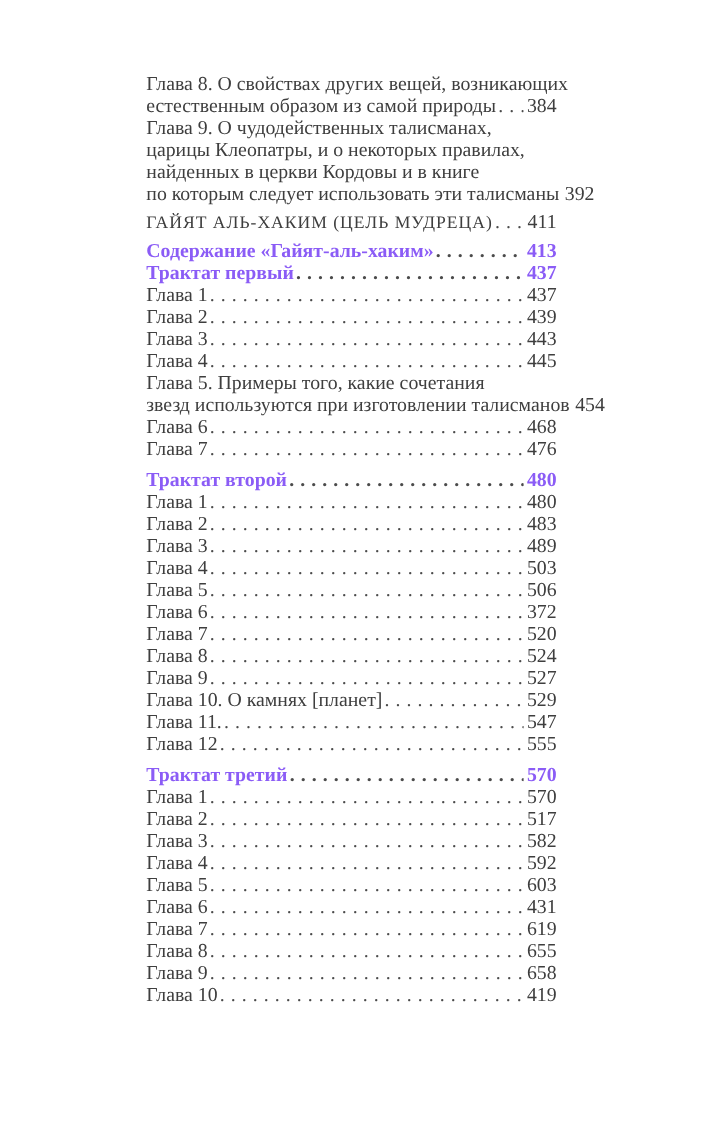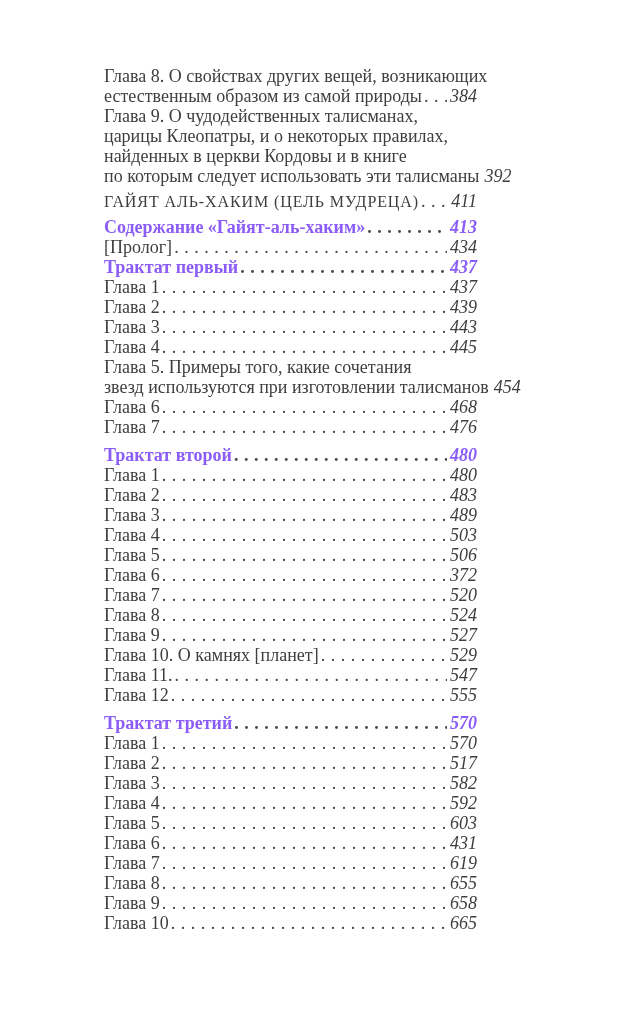--- a/index.html
+++ b/index.html
@@ -13,20 +13,21 @@
     overflow: hidden;
     font-family: "Liberation Serif", "DejaVu Serif", serif;
     color: #3e3e3e;
   }
   .page-sheet {
     box-sizing: border-box;
     width: 553px;
     height: 1030px;
     padding: 66px 76px 0 104px;
     background: #ffffff;
+    margin-left: 29px;
   }
   .toc-list {
     font-size: 18px;
     line-height: 20px;
   }
   .entry { margin: 0; }
   .entry.gap-sm { margin-top: 5px; }
   .entry.gap-md { margin-top: 8px; }
   .entry.bold .label,
   .entry.bold .line { font-weight: bold; color: #8b5cf6; }
@@ -53,21 +54,20 @@
     color: #4a4a4a;
   }
   .dots::after {
     content: " . . . . . . . . . . . . . . . . . . . . . . . . . . . . . . . . . . . . . . . . . . . . . . . . . . . . . . . . . . . . . . . . . . . . . . . . . . . . . . . .";
     word-spacing: 1px;
   }
   .page-num {
     flex: 0 0 auto;
     padding-left: 3px;
     text-align: right;
-    font-style: italic;
   }
 </style>
 </head>
 <body>
 
 <div class="page-sheet">
   <div class="toc-list">
       <div class="entry chapter">
         <div class="line wrap">Глава 8. О свойствах других вещей, возникающих</div>
         <div class="line last">
@@ -93,27 +93,20 @@
           <span class="page-num">411</span>
         </div>
       </div>
       <div class="entry bold gap-sm">
         <div class="line last">
           <span class="label">Содержание «Гайят-аль-хаким»</span>
           <span class="dots"></span>
           <span class="page-num">413</span>
         </div>
       </div>
-      <div class="entry chapter">
-        <div class="line last">
-          <span class="label">[Пролог]</span>
-          <span class="dots"></span>
-          <span class="page-num">434</span>
-        </div>
-      </div>
       <div class="entry bold">
         <div class="line last">
           <span class="label">Трактат первый</span>
           <span class="dots"></span>
           <span class="page-num">437</span>
         </div>
       </div>
       <div class="entry chapter">
         <div class="line last">
           <span class="label">Глава 1</span>
@@ -322,17 +315,17 @@
         <div class="line last">
           <span class="label">Глава 9</span>
           <span class="dots"></span>
           <span class="page-num">658</span>
         </div>
       </div>
       <div class="entry chapter">
         <div class="line last">
           <span class="label">Глава 10</span>
           <span class="dots"></span>
-          <span class="page-num">665</span>
+          <span class="page-num">419</span>
         </div>
       </div>
     </div>
 </div>
 
 </body></html>

